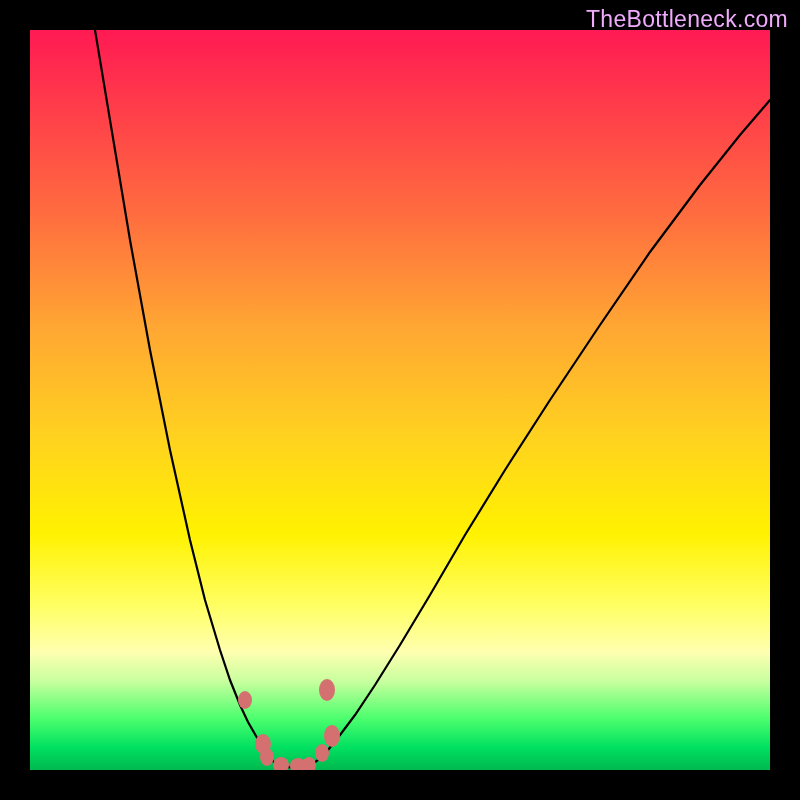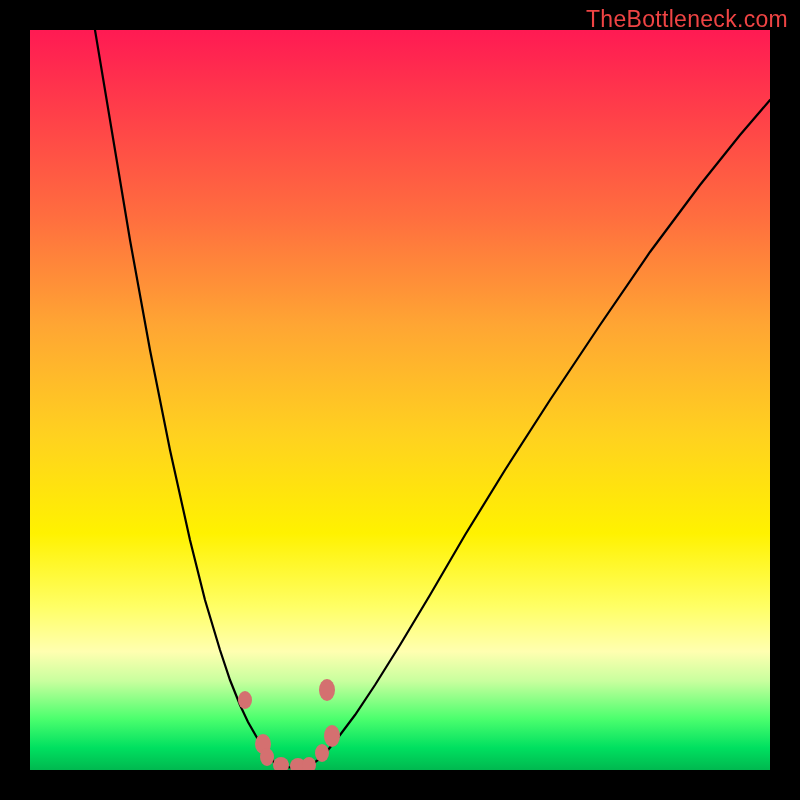--- a/index.html
+++ b/index.html
@@ -36,21 +36,21 @@
       #c8ff9e 88%,
       #4dff6e 93%,
       #00e060 97%,
       #00b84f 100%
     );
   }
   .watermark {
     position: absolute;
     top: 6px;
     right: 12px;
-    color: #ef4444;
+    color: #f0abfc;
     font-size: 23px;
     letter-spacing: 0.3px;
     font-weight: 400;
     user-select: none;
   }
   svg.curve {
     position: absolute;
     left: 0;
     top: 0;
     width: 740px;

